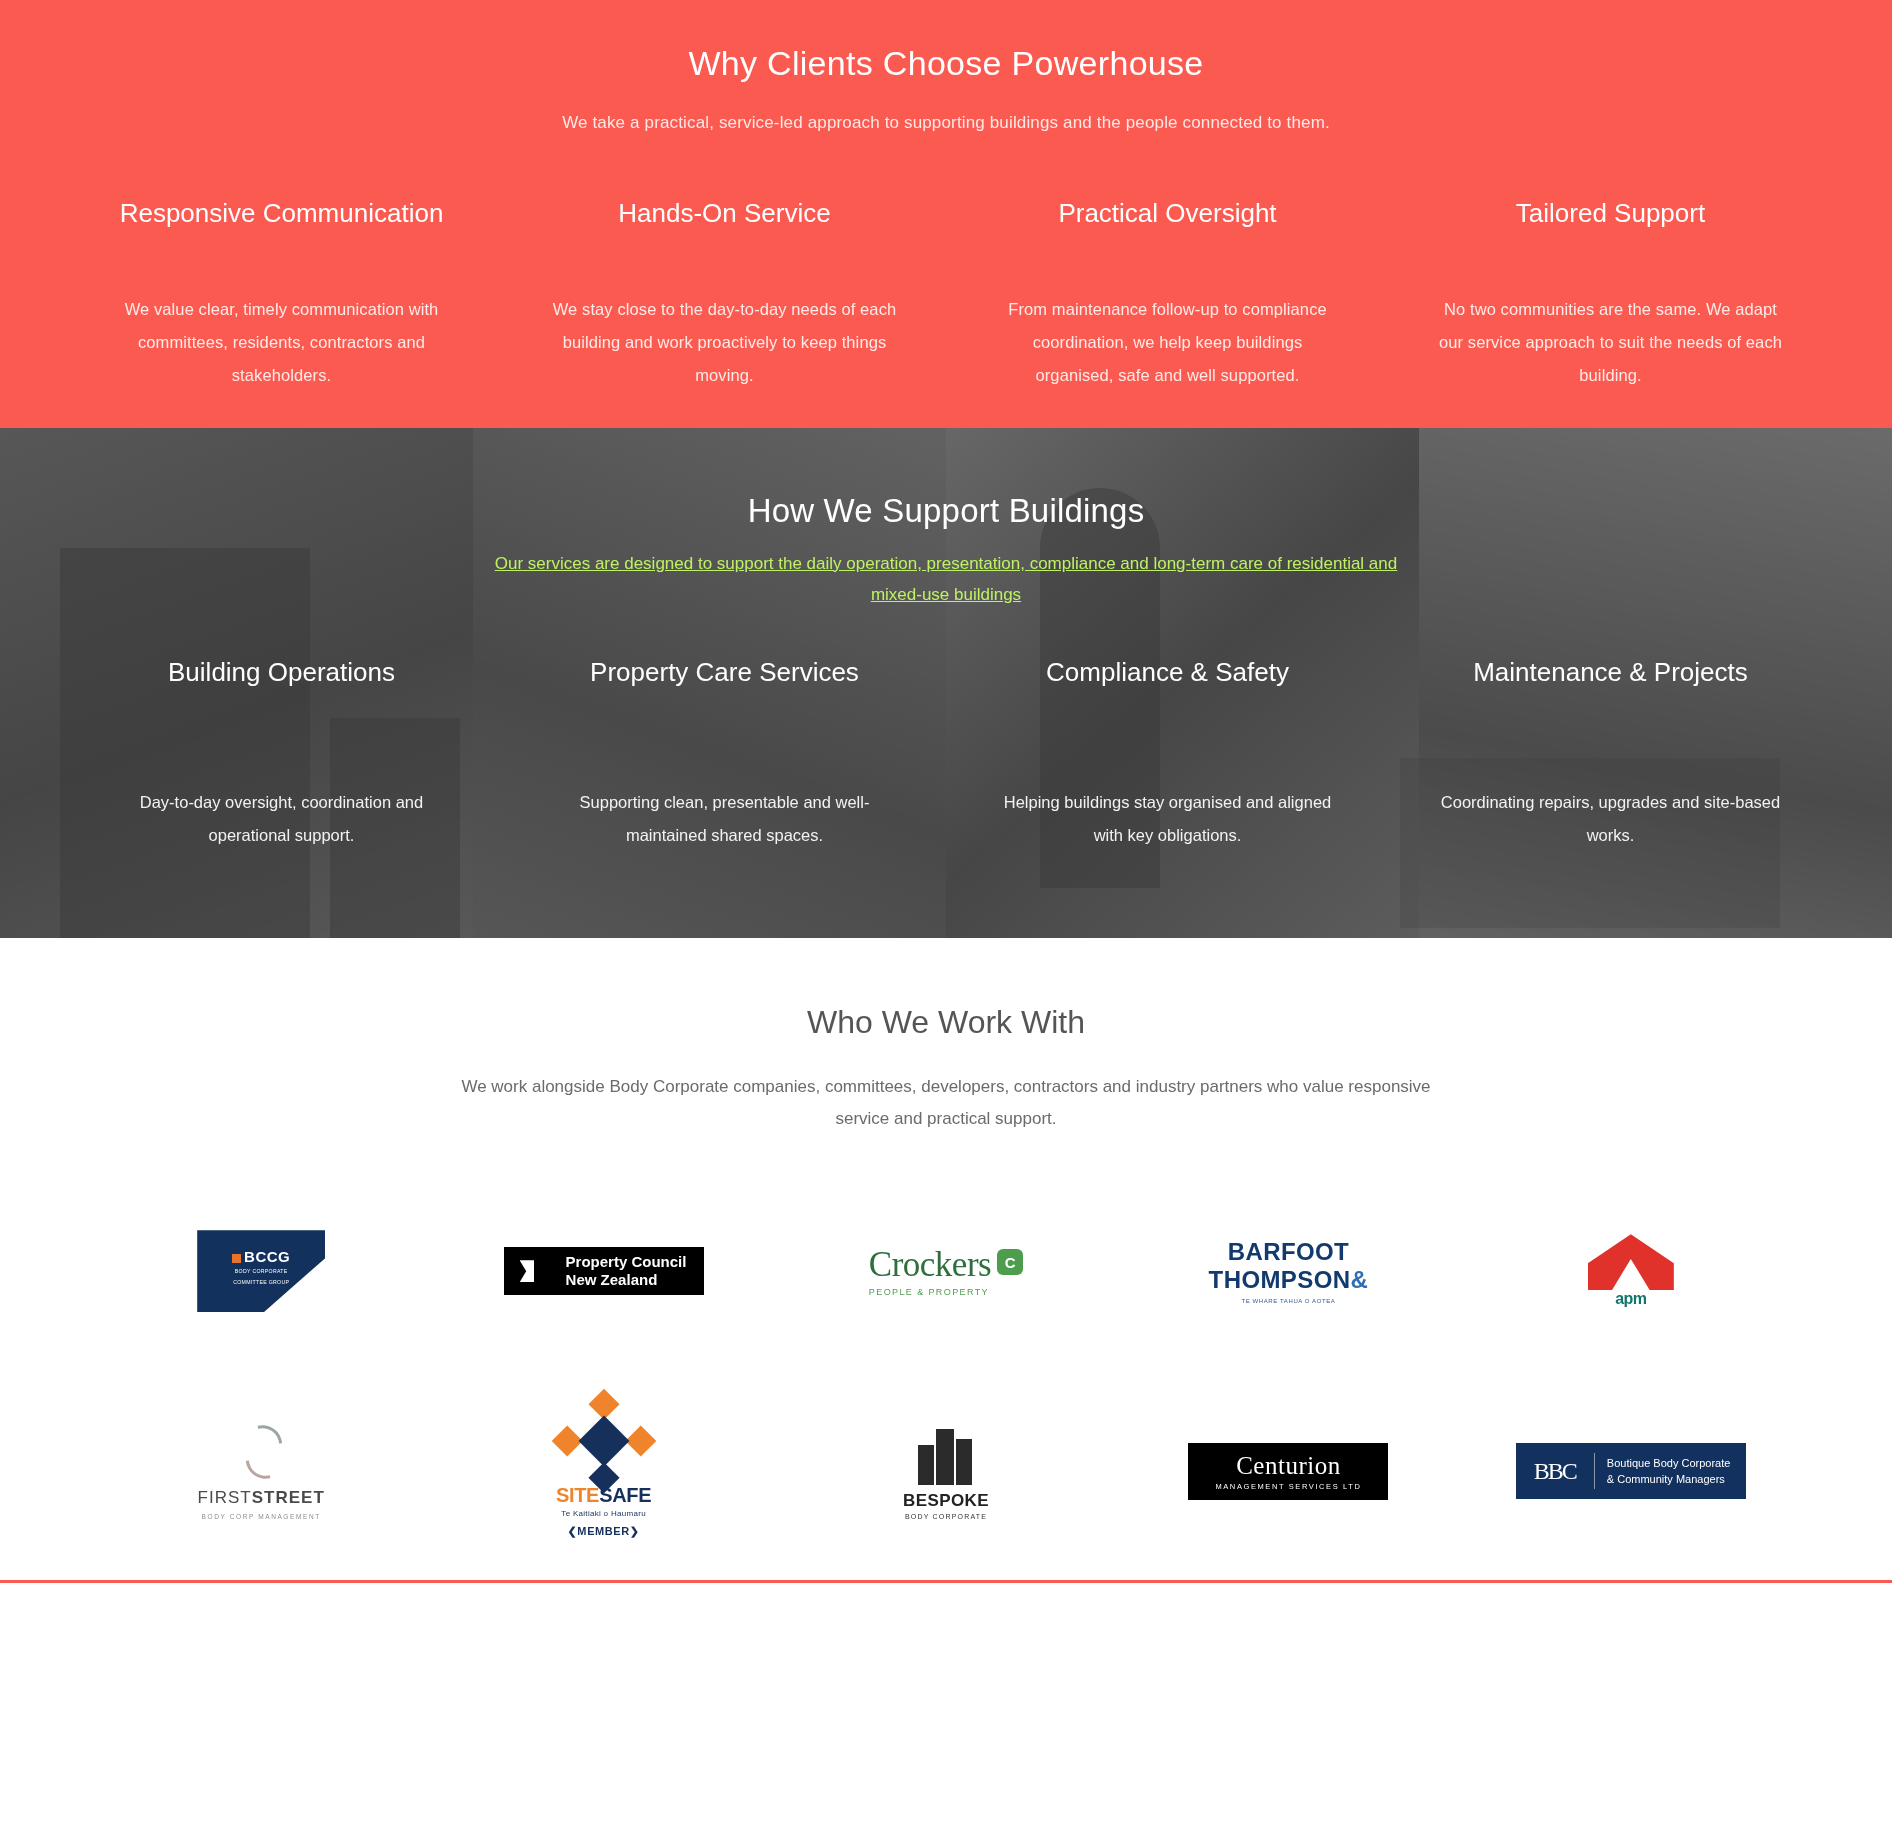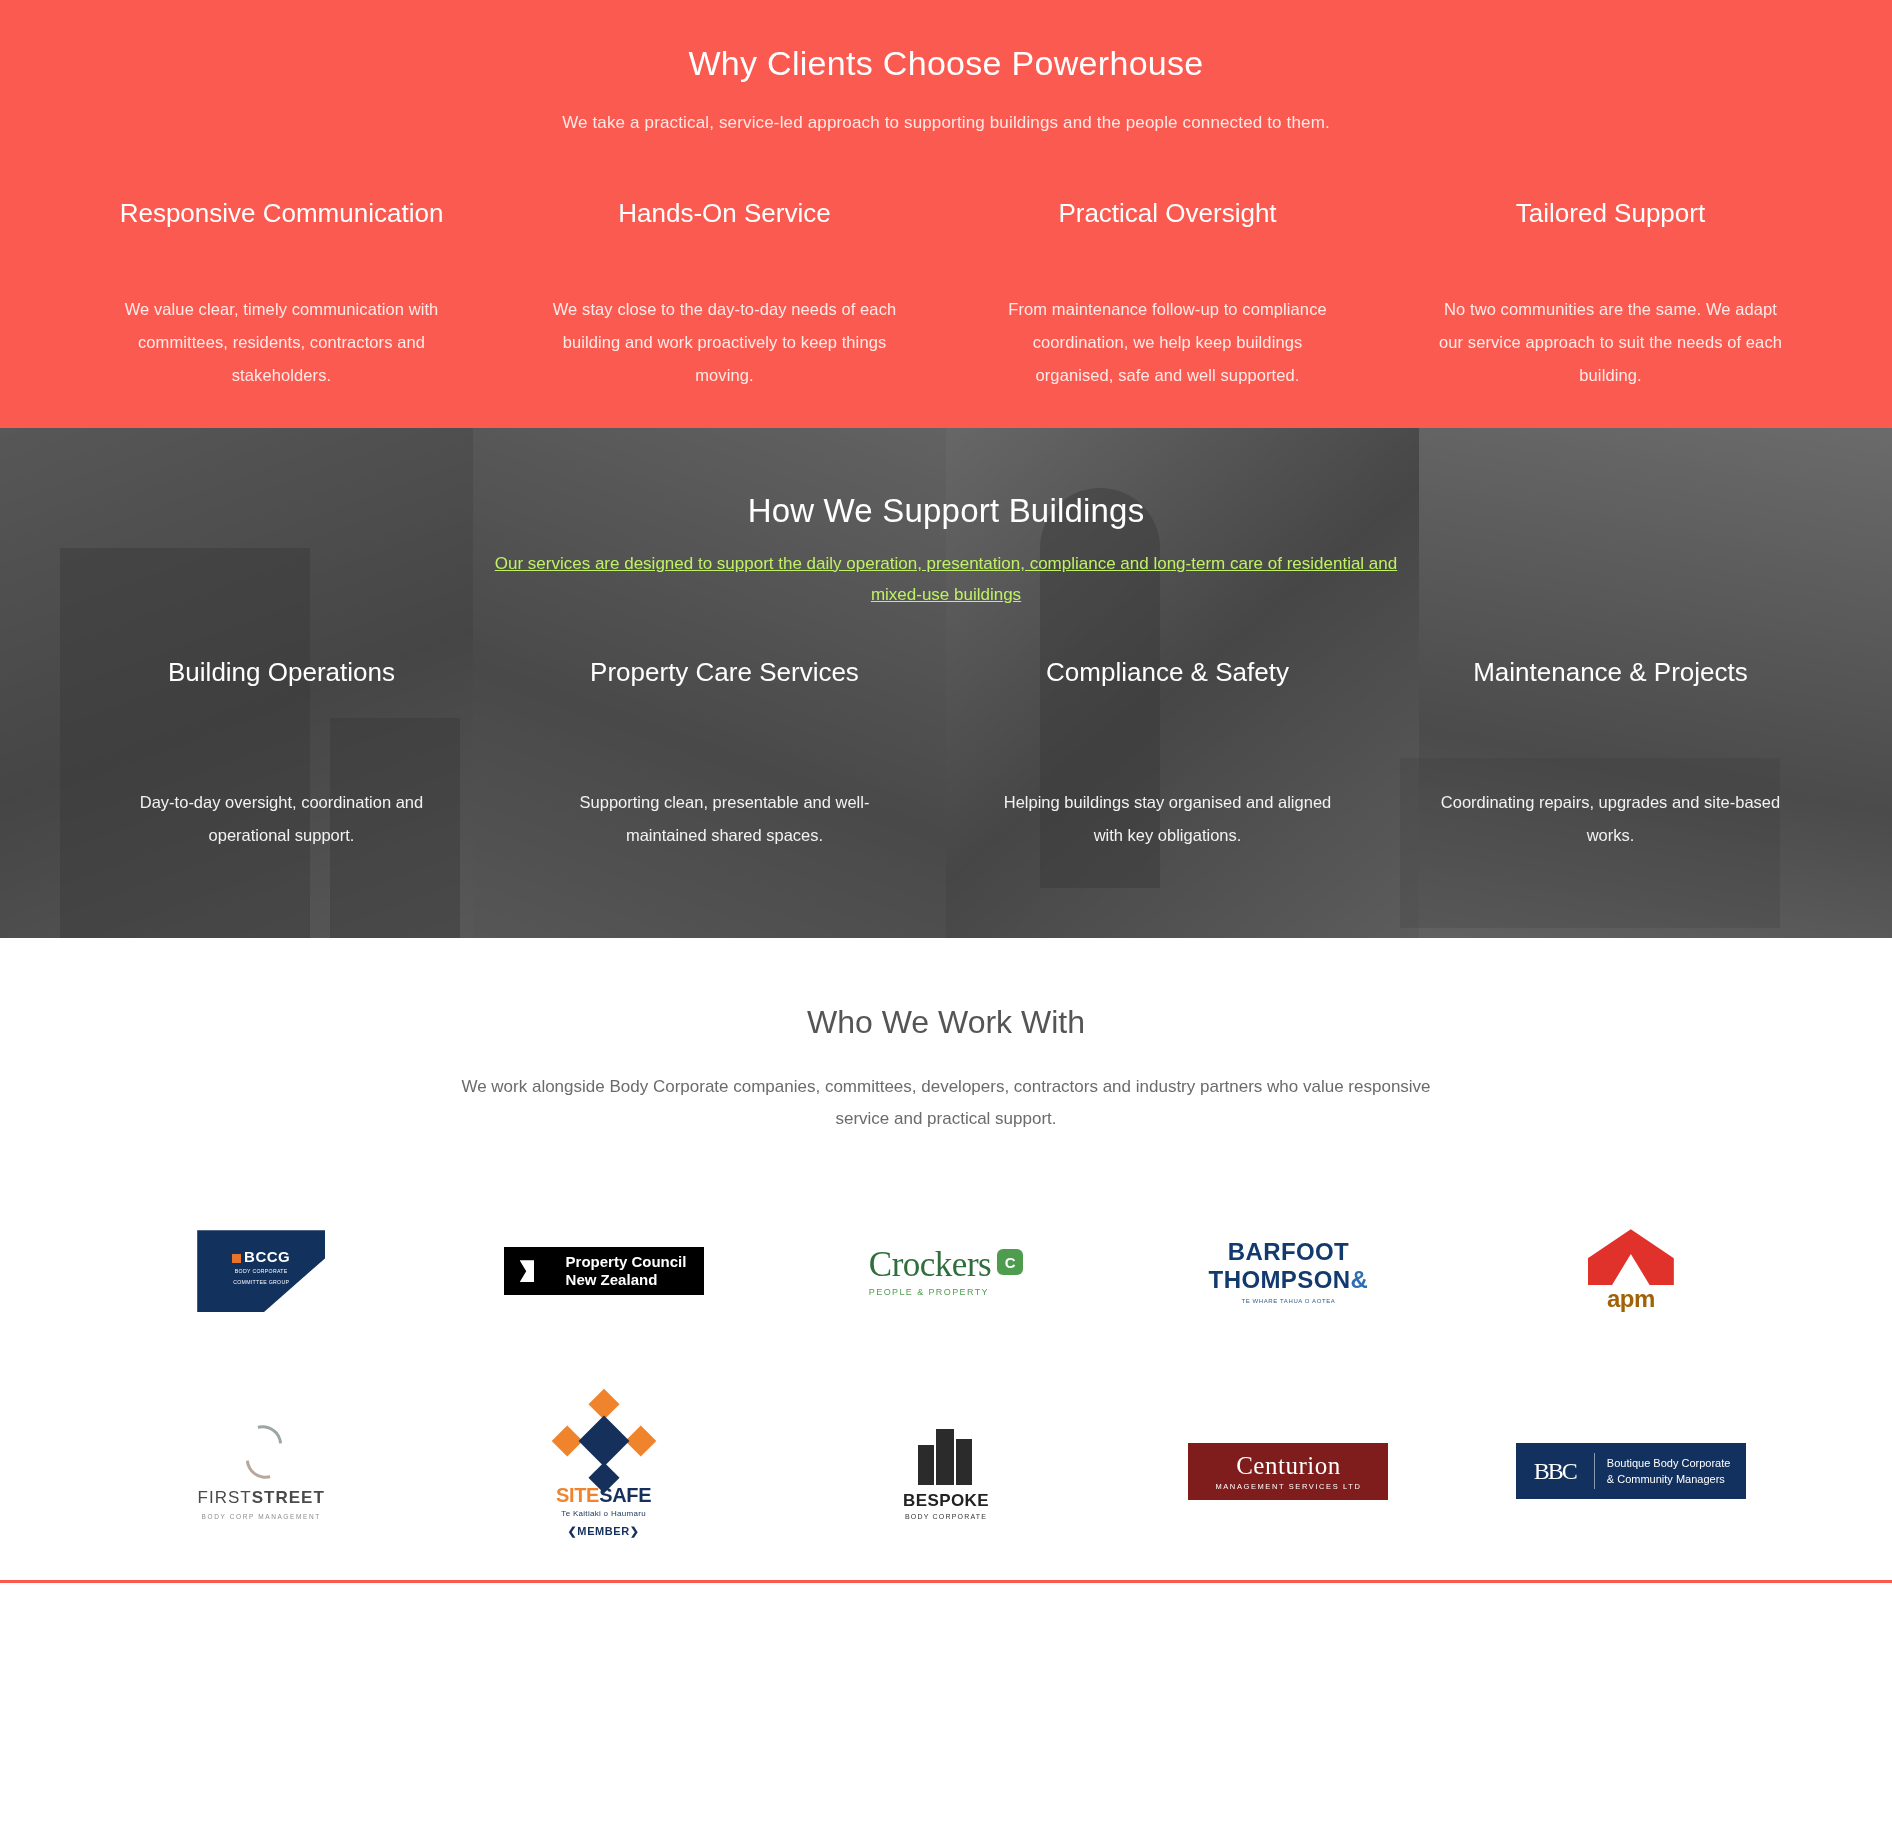--- a/index.html
+++ b/index.html
@@ -192,21 +192,21 @@
   .barfoot-l1 { font-size: 24px; font-weight: 700; letter-spacing: 0.4px; }
   .barfoot-l2 { font-size: 24px; font-weight: 700; letter-spacing: 0.4px; }
   .barfoot-amp { color:#2f6db5; }
   .barfoot-sub { font-size: 6px; letter-spacing: 0.6px; margin-top: 4px; color:#2f5d93; }
 
   .apm-wrap { text-align:center; }
   .apm-mark { width: 86px; height: 56px; margin: 0 auto;
     background: #e0312b;
     clip-path: polygon(50% 0, 100% 52%, 100% 100%, 72% 100%, 50% 44%, 28% 100%, 0 100%, 0 52%);
   }
-  .apm-text { color:#a16207; font-size: 24px; font-weight: 700; margin-top: 0; letter-spacing:-0.5px;}
+  .apm-text { color:#0f766e; font-size: 16px; font-weight: 700; margin-top: 0; letter-spacing:-0.5px;}
 
   .firststreet-wrap { text-align:center; }
   .fs-swirl { width: 56px; height: 54px; margin: 0 auto 12px auto; position:relative; }
   .fs-swirl::before, .fs-swirl::after {
     content:""; position:absolute; border-radius: 50%;
     border: 3px solid #9aa7a4; border-color: #9aa7a4 transparent transparent transparent;
   }
   .fs-swirl::before { width: 38px; height: 46px; left: 4px; top: 2px; transform: rotate(35deg); }
   .fs-swirl::after { width: 38px; height: 46px; left: 14px; top: 6px; transform: rotate(215deg); border-color:#b9a79d transparent transparent transparent;}
   .fs-name { font-size: 17px; letter-spacing: 1px; color: #4a4a4a; }
@@ -223,21 +223,21 @@
   .ss-word .b { color: #16305c; }
   .ss-maori { font-size: 8px; color:#16305c; letter-spacing: 0.3px; margin-top: 2px; }
   .ss-member { font-size: 11px; font-weight: 700; color:#16305c; margin-top: 7px; letter-spacing: 0.6px;}
 
   .bespoke-wrap { text-align:center; }
   .bespoke-mark { width: 64px; height: 62px; margin: 0 auto 6px auto; position: relative; }
   .bsp { position: absolute; background: #2b2b2b; }
   .bespoke-word { font-size: 17px; font-weight: 700; color:#222; letter-spacing:0.4px;}
   .bespoke-sub { font-size: 7px; letter-spacing: 1.2px; color:#333; margin-top:2px; }
 
-  .centurion-wrap { background:#7f1d1d; padding: 9px 18px; text-align:center; width: 200px; }
+  .centurion-wrap { background:#000000; padding: 9px 18px; text-align:center; width: 200px; }
   .cent-word { color:#fff; font-family:"Liberation Serif", serif; font-size: 25px; letter-spacing: 0.5px; }
   .cent-sub { color:#fff; font-size: 7.5px; letter-spacing: 1.6px; margin-top: 2px; }
 
   .bbc-wrap { display:flex; align-items:stretch; background:#13315e; width: 230px; height: 56px; }
   .bbc-mark { width: 78px; display:flex; align-items:center; justify-content:center; color:#fff;
       font-family:"Liberation Serif", serif; font-size: 24px; letter-spacing:-2px; }
   .bbc-div { width:1px; background: rgba(255,255,255,0.5); margin: 10px 0; }
   .bbc-text { flex:1; display:flex; flex-direction:column; justify-content:center; padding-left:12px; color:#fff; font-size: 11px; line-height:1.5;}
 </style>
 </head>

